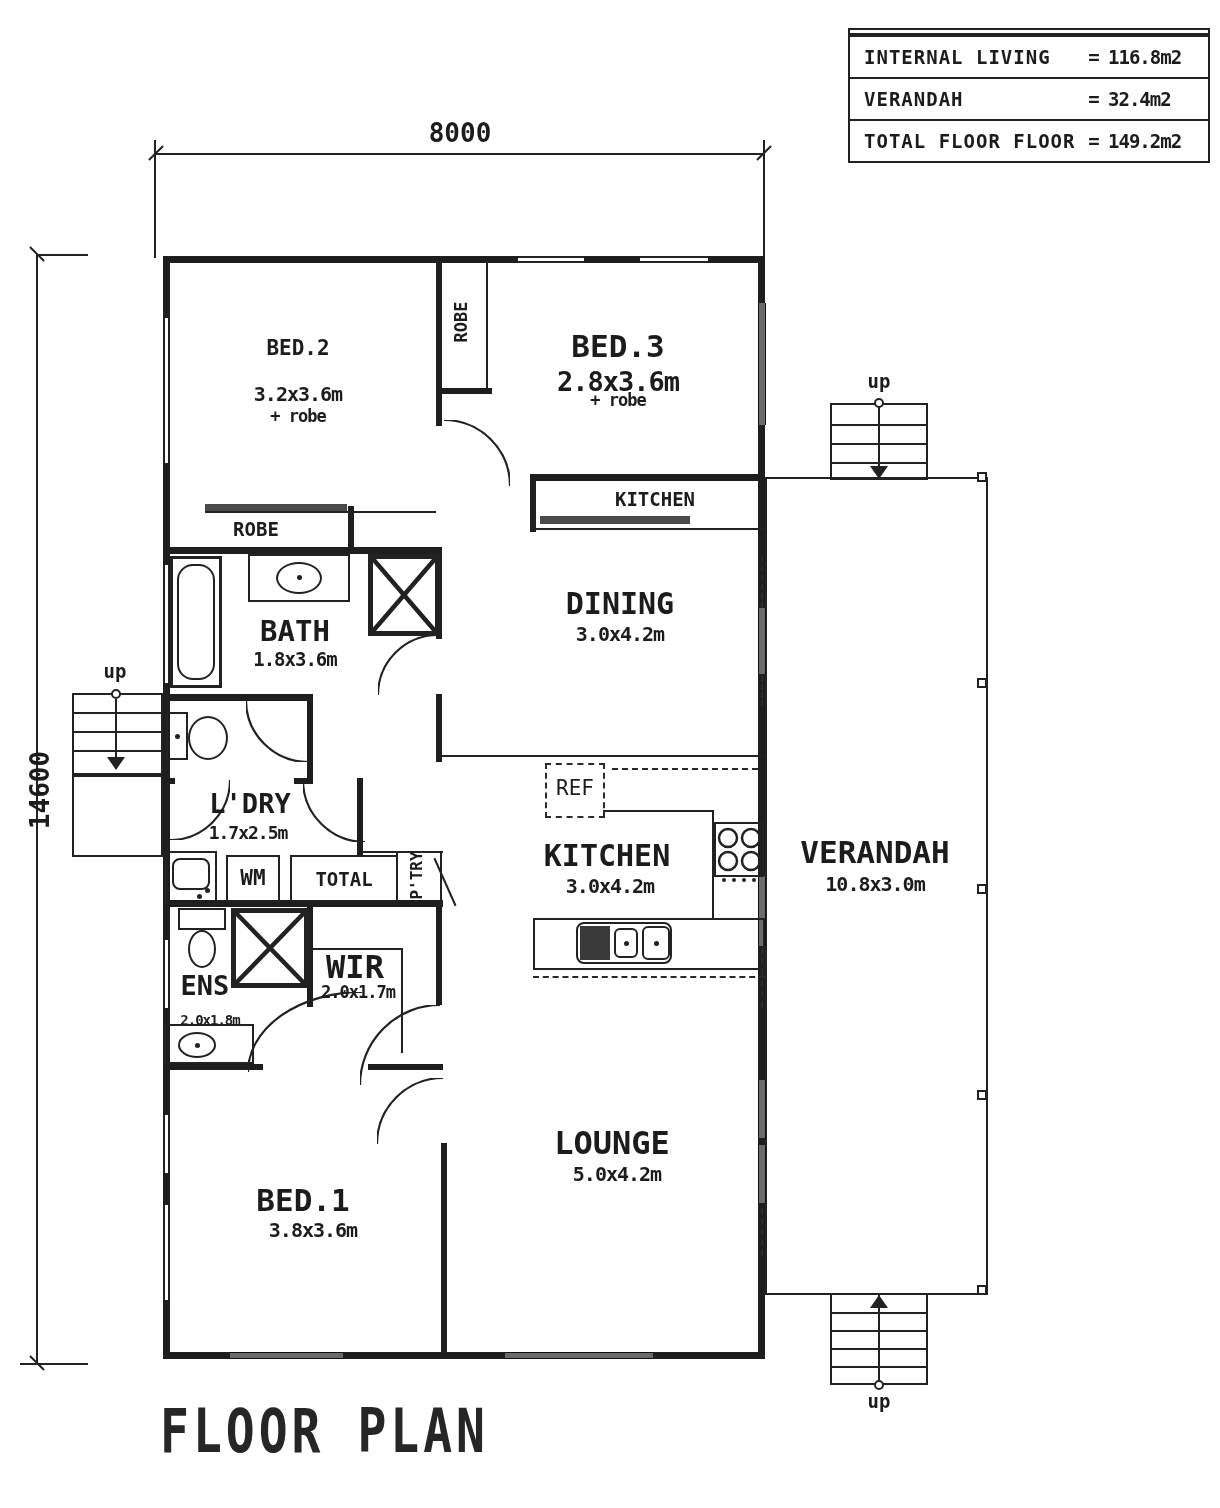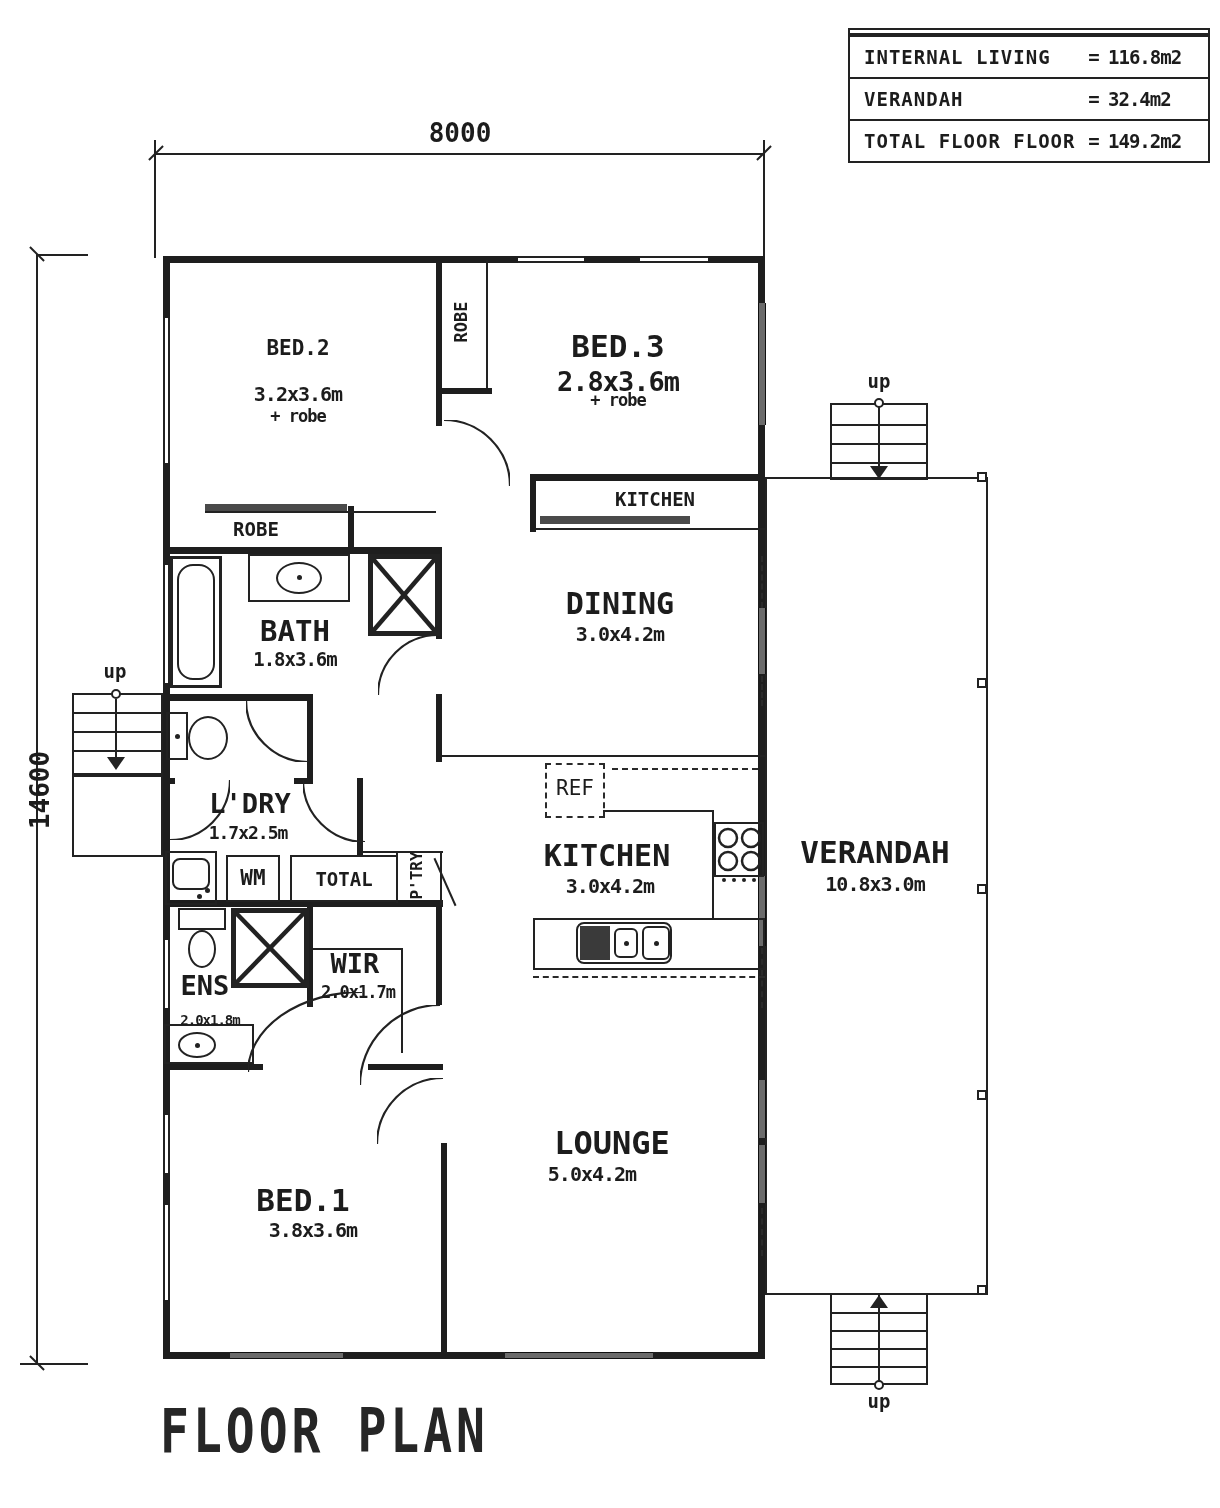--- a/index.html
+++ b/index.html
@@ -283,24 +283,24 @@
 
   <span class="lbl rm" style="left:537px;top:838px;width:140px">KITCHEN</span>
   <span class="lbl rs" style="left:540px;top:874px;width:140px;font-size:20px">3.0x4.2m</span>
 
   <span class="lbl rm" style="left:790px;top:834px;width:170px;font-size:31px">VERANDAH</span>
   <span class="lbl rs" style="left:790px;top:872px;width:170px;font-size:20px">10.8x3.0m</span>
 
   <span class="lbl rm" style="left:163px;top:970px;width:84px;font-size:27px">ENS</span>
   <span class="lbl rs" style="left:163px;top:1012px;width:94px;font-size:14px">2.0x1.8m</span>
 
-  <span class="lbl rm" style="left:313px;top:948px;width:84px;font-size:27px">WIR</span>
+  <span class="lbl rm" style="left:313px;top:948px;width:84px;font-size:32px">WIR</span>
   <span class="lbl rs" style="left:313px;top:982px;width:90px;font-size:17px">2.0x1.7m</span>
 
   <span class="lbl rm" style="left:233px;top:1182px;width:140px;font-size:31px">BED.1</span>
   <span class="lbl rs" style="left:243px;top:1218px;width:140px;font-size:20px">3.8x3.6m</span>
 
   <span class="lbl rm" style="left:542px;top:1124px;width:140px;font-size:32px">LOUNGE</span>
-  <span class="lbl rs" style="left:522px;top:1162px;width:140px;font-size:20px">5.0x4.2m</span>
+  <span class="lbl rs" style="left:547px;top:1162px;width:140px;font-size:20px">5.0x4.2m</span>
 
   <div class="title">FLOOR PLAN</div>
 
 </div>
 
 </body></html>

